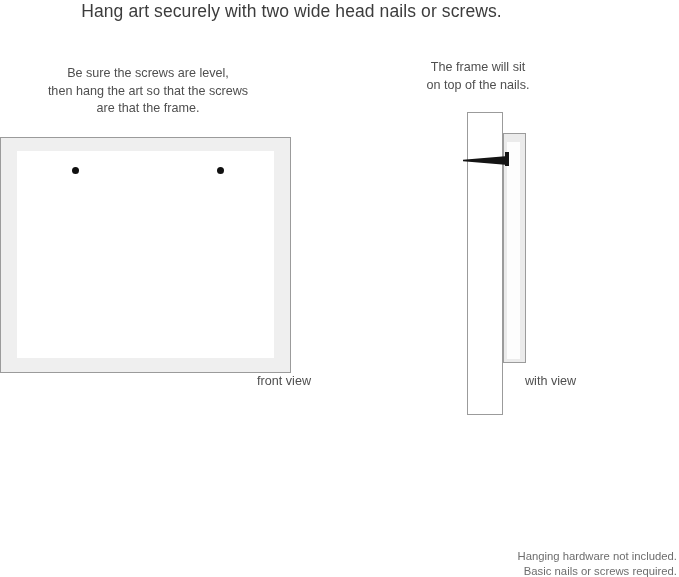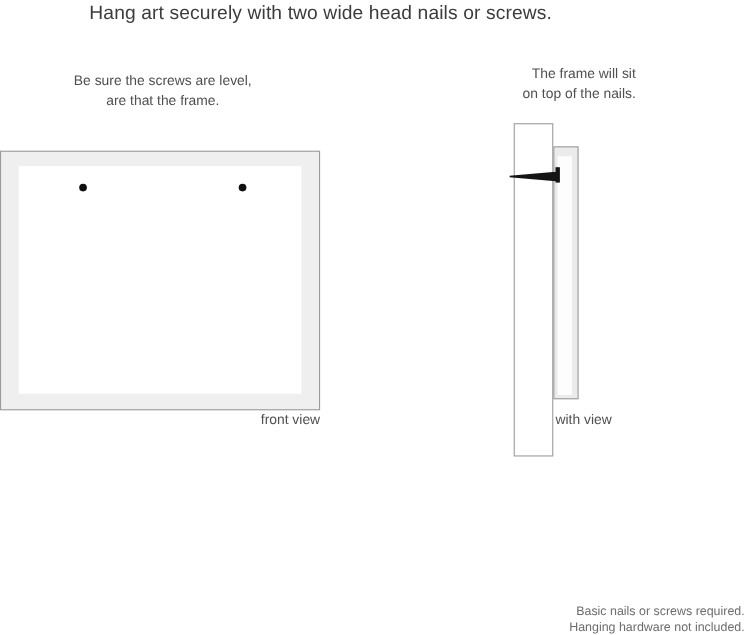--- a/index.html
+++ b/index.html
@@ -40,24 +40,23 @@
     line-height: 17.5px;
     color: #4f4f4f;
     text-align: center;
   }
   .caption-left {
     left: 8px;
     top: 65px;
     width: 280px;
   }
   .caption-right {
-    left: 400px;
+    left: 389px;
     top: 59px;
     width: 178px;
-    text-align: right;
   }
 
   
   #front-view {
     position: absolute;
     left: 0px;
     top: 137px;
     width: 291px;
     height: 236px;
   }
@@ -89,20 +88,21 @@
   }
   .screw-dot.left  { left: 55px; }
   .screw-dot.right { left: 200px; }
 
   .view-label {
     position: absolute;
     font-size: 12.6px;
     font-weight: 300;
     color: #4f4f4f;
     white-space: nowrap;
+    padding-left: 20px;
   }
   #front-view-label {
     left: 0px;
     top: 374px;
     width: 291px;
     text-align: right;
   }
 
   
   #side-view {
@@ -175,20 +175,21 @@
     text-align: right;
   }
 </style>
 </head>
 <body>
 
 <div class="title">Hang art securely with two wide head nails or screws.</div>
 
 <div class="caption caption-left">
   <div>Be sure the screws are level,</div>
+  <div>then hang the art so that the screws</div>
   <div>are that the frame.</div>
 </div>
 
 <div class="caption caption-right">
   <div>The frame will sit</div>
   <div>on top of the nails.</div>
 </div>
 
 <div id="front-view">
   <div class="frame-outer">
@@ -204,15 +205,15 @@
   <div class="wall-board"></div>
   <div class="side-frame">
     <div class="side-frame-inner"></div>
   </div>
   <div class="nail-shank"></div>
   <div class="nail-head"></div>
 </div>
 <div class="view-label" id="side-view-label">with view</div>
 
 <div class="footer">
+  <div>Hanging hardware not included.</div>
   <div>Basic nails or screws required.</div>
-  <div>Hanging hardware not included.</div>
 </div>
 
 </body></html>

